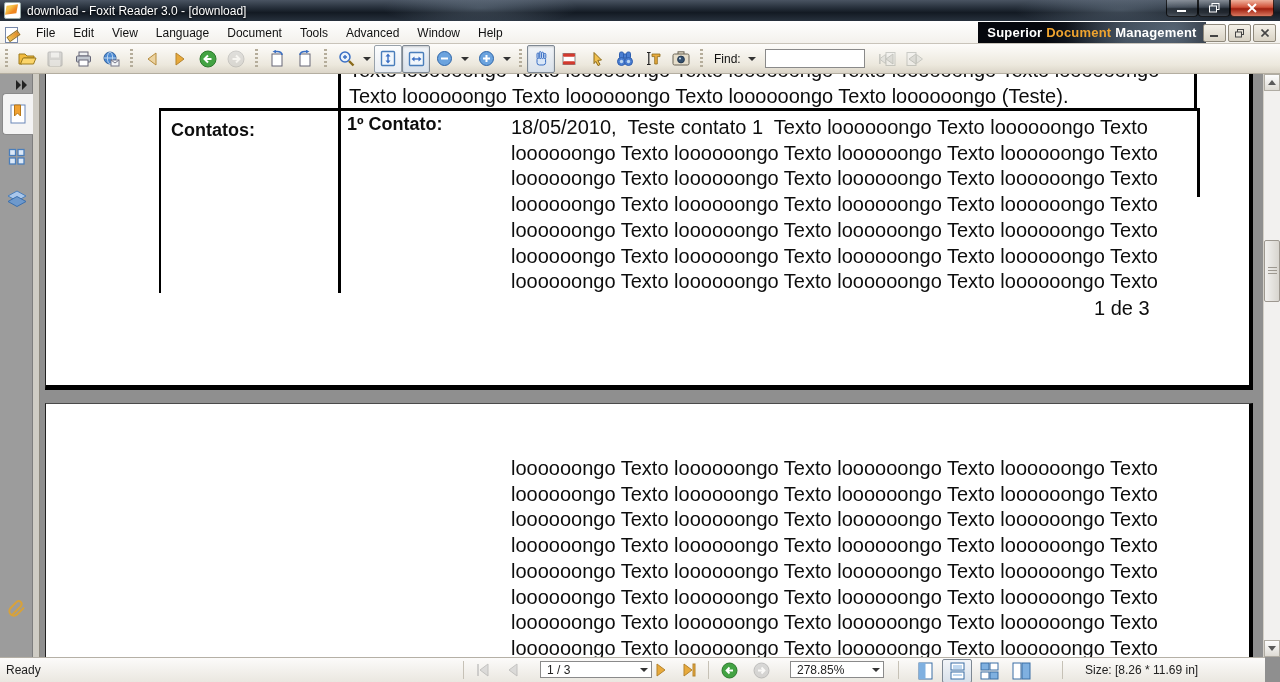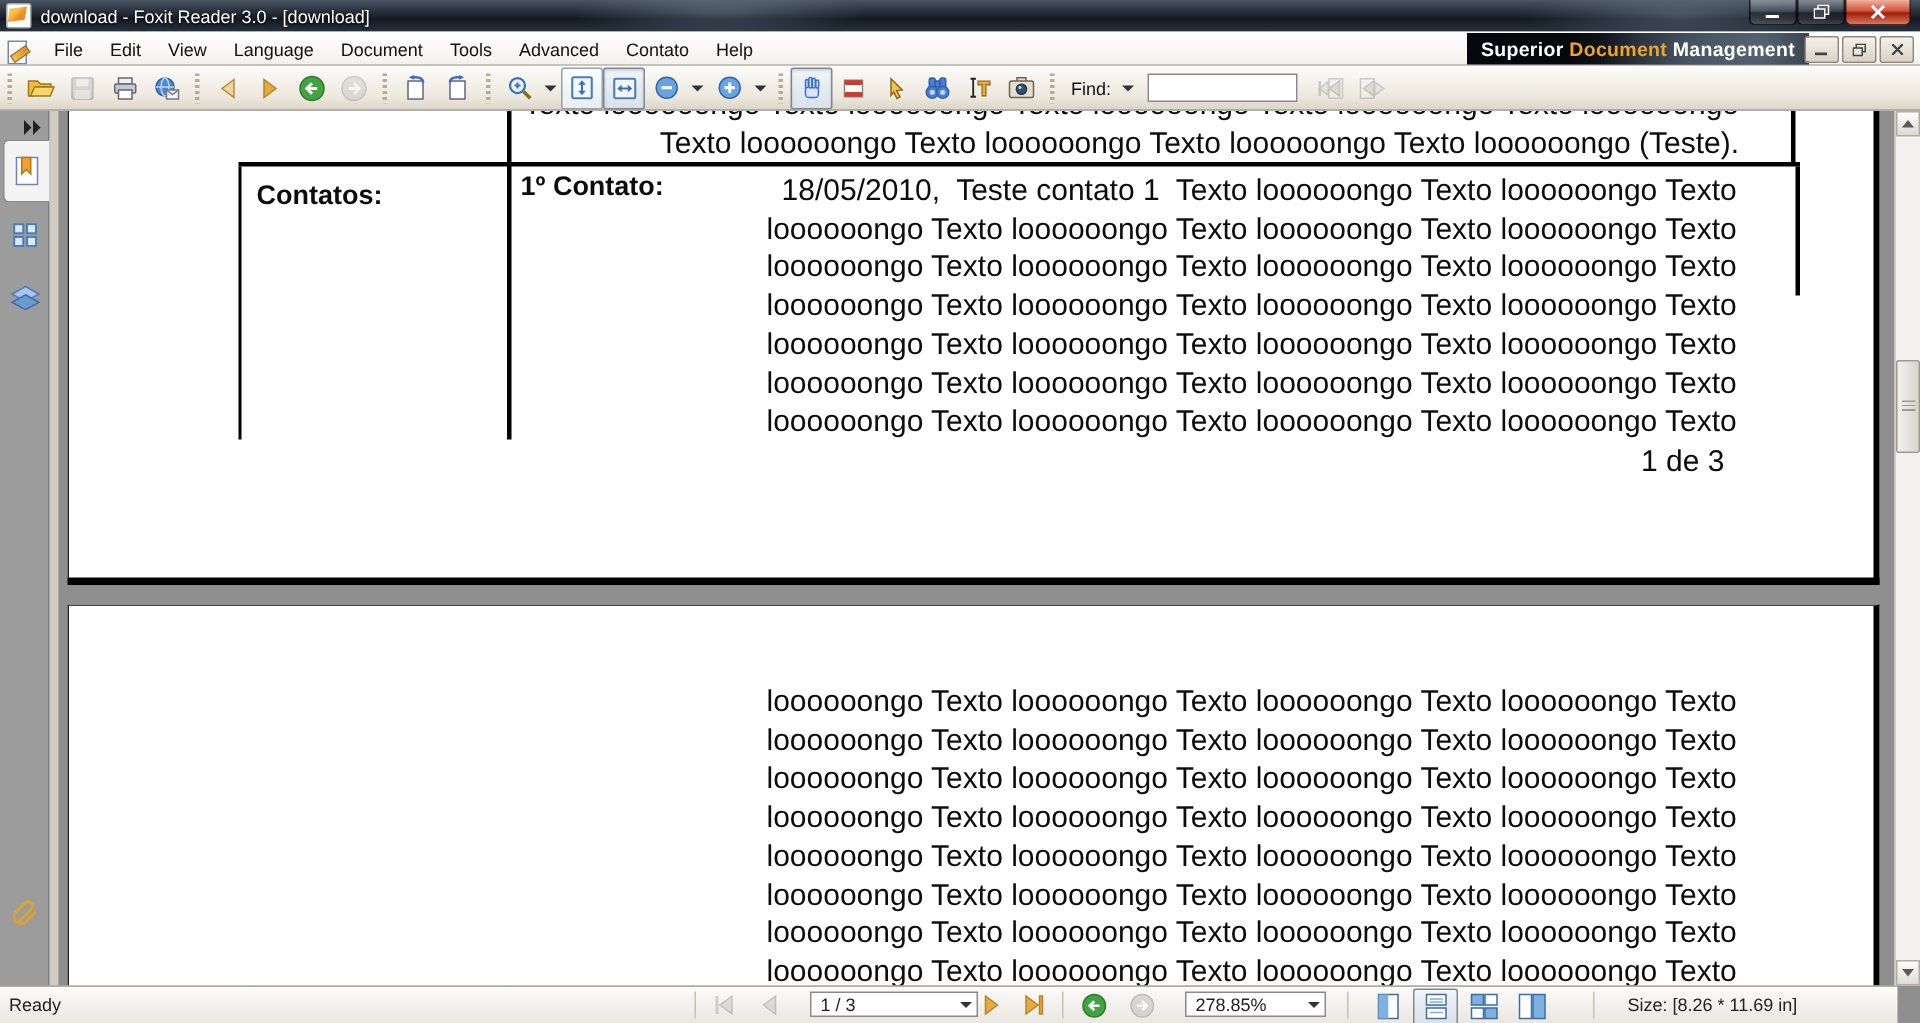--- a/index.html
+++ b/index.html
@@ -72,21 +72,21 @@
     border-radius:4px 0 0 4px;border-right:none;display:flex;align-items:center;justify-content:center;}
   .sb-item{position:absolute;left:4px;width:26px;height:26px;display:flex;align-items:center;justify-content:center;}
   .splitter{position:absolute;left:33px;top:0;width:7px;height:583px;background:#cfccc4;border-right:1px solid #8e8a80;box-sizing:border-box;}
 
   .docview{position:absolute;left:40px;top:0;width:1223px;height:583px;background:#8f8f8f;overflow:hidden;}
   .page{position:absolute;background:#fff;}
   .page1{left:5px;top:0;width:1203px;height:311px;border-left:1px solid #222;border-right:4px solid #000;
     border-bottom:5px solid #000;overflow:hidden;}
   .page2{left:5px;top:329px;width:1203px;height:254px;border-left:1px solid #222;border-right:4px solid #000;border-top:1px solid #4a4a4a;}
   .doc-line{white-space:pre;font-size:20px;line-height:25.7px;color:#0d0d0d;}
-  .doc-block{position:absolute;text-align:right;}
+  .doc-block{position:absolute;}
   .tline{position:absolute;background:#000;}
   .doc-label{position:absolute;font-size:18px;font-weight:bold;color:#0d0d0d;white-space:pre;}
 
   
   .scrollbar{position:absolute;left:1263px;top:0;width:17px;height:583px;background:#f2f1ef;border-left:1px solid #d4d0c8;box-sizing:border-box;}
   .sb-arrow{position:absolute;left:0;width:16px;height:17px;background:linear-gradient(#fdfdfd,#dedbd4);
     border:1px solid #b0aca3;box-sizing:border-box;display:flex;align-items:center;justify-content:center;}
   .sb-thumb{position:absolute;left:0;width:16px;background:linear-gradient(90deg,#f2f1ef,#d8d5cf);
     border:1px solid #9d9890;box-sizing:border-box;border-radius:2px;}
   .sb-thumb .grip-h{position:absolute;left:3px;top:50%;margin-top:-4px;width:9px;height:8px;
@@ -144,21 +144,21 @@
         <div class="pg"></div>
         <div class="pen"></div>
       </div>
     <div class="menu-item">File</div>
     <div class="menu-item">Edit</div>
     <div class="menu-item">View</div>
     <div class="menu-item">Language</div>
     <div class="menu-item">Document</div>
     <div class="menu-item">Tools</div>
     <div class="menu-item">Advanced</div>
-    <div class="menu-item">Contato</div>
+    <div class="menu-item">Window</div>
     <div class="menu-item">Help</div>
   </div>
 
   <div class="banner"><span>Superior </span><span class="accent">Document</span><span> Management</span></div>
 
   <div class="mdibtns">
     <div class="mdibtn">
       <svg width="9" height="8">
           <rect x="0" y="6" width="8" height="2" fill="#444"></rect>
         </svg>

